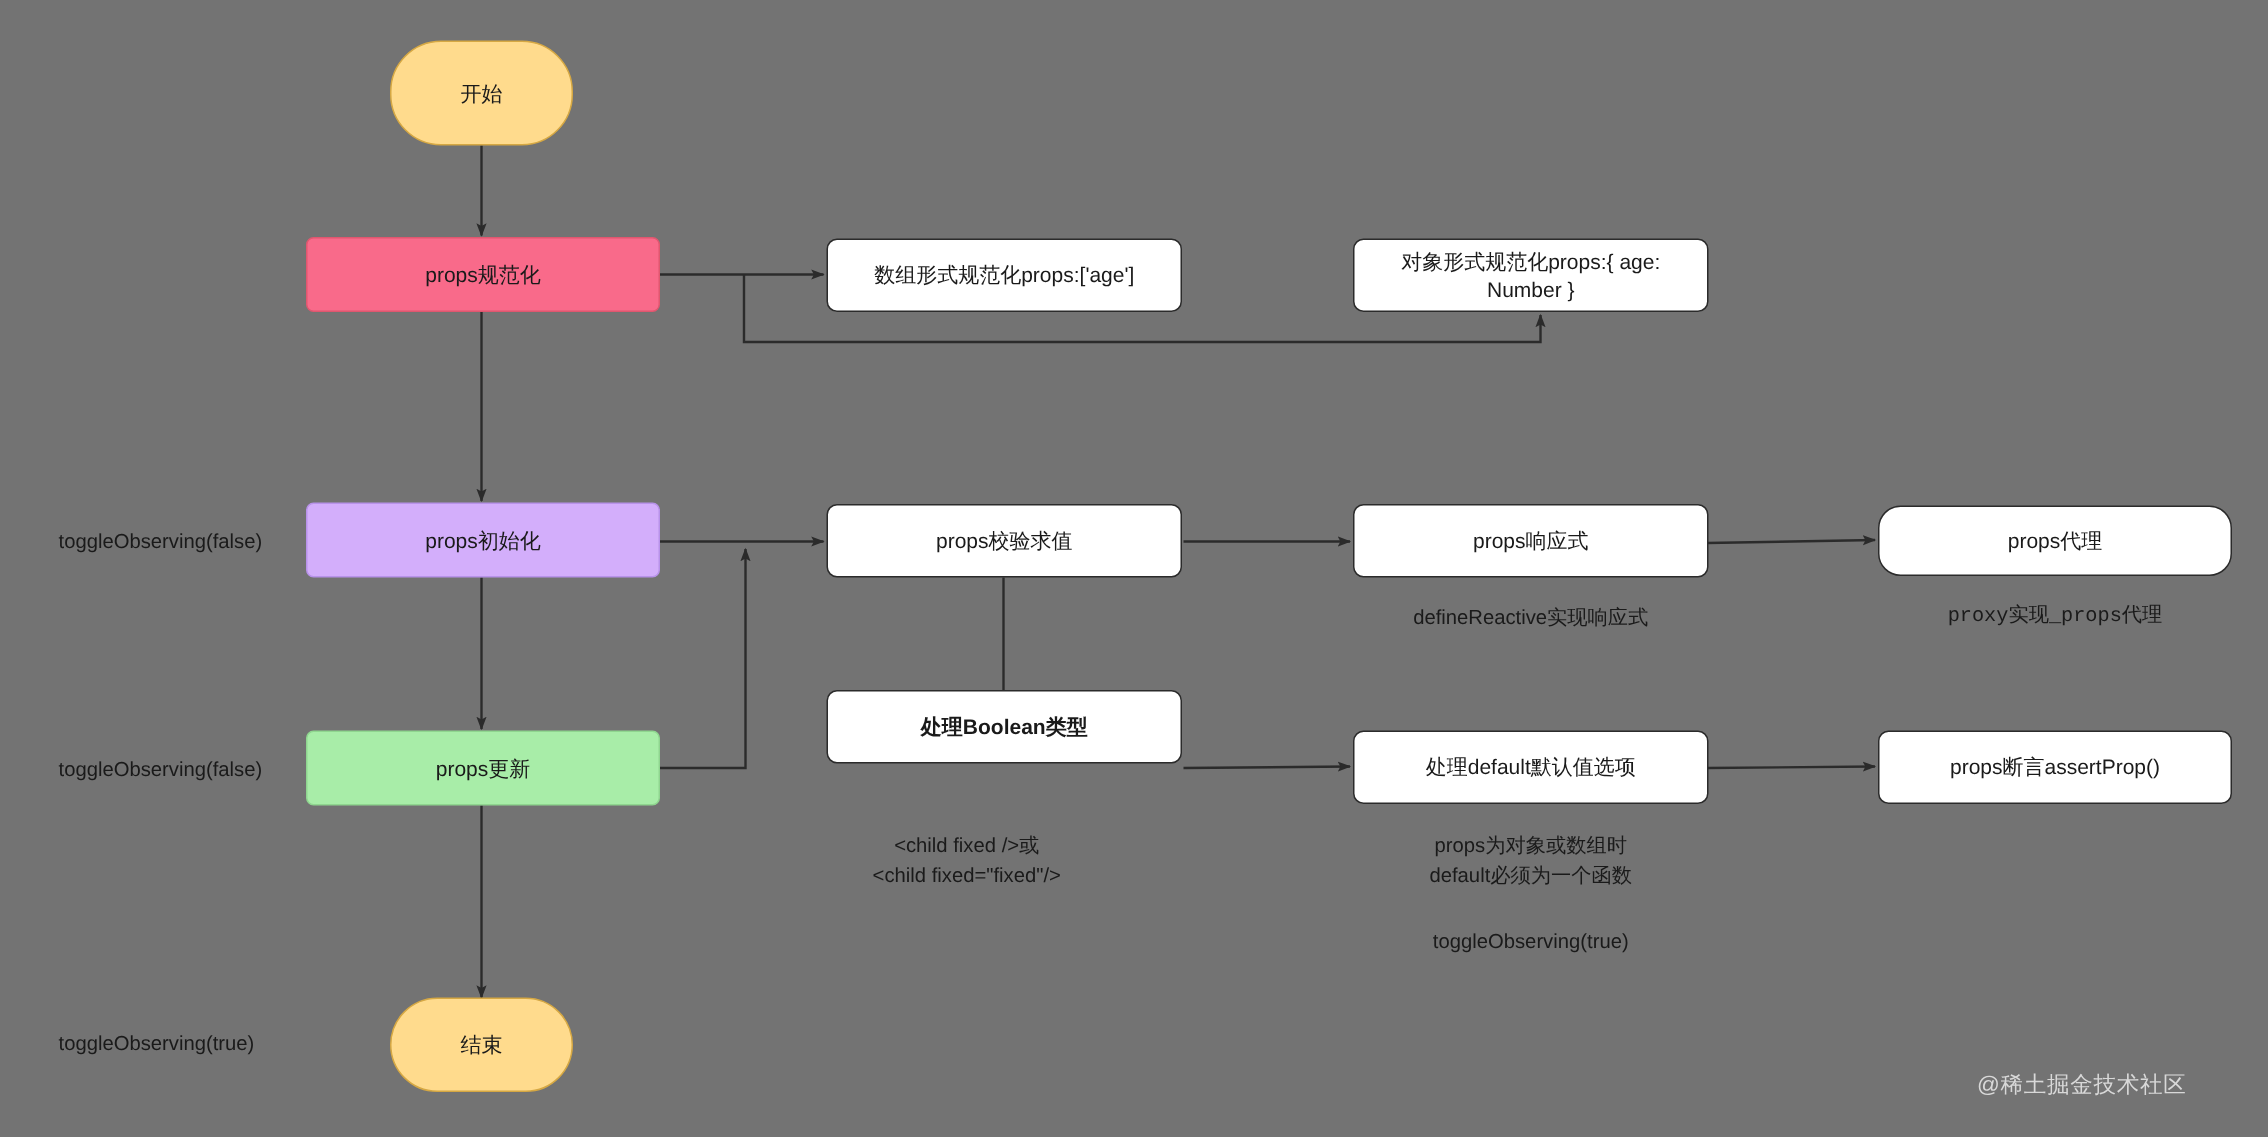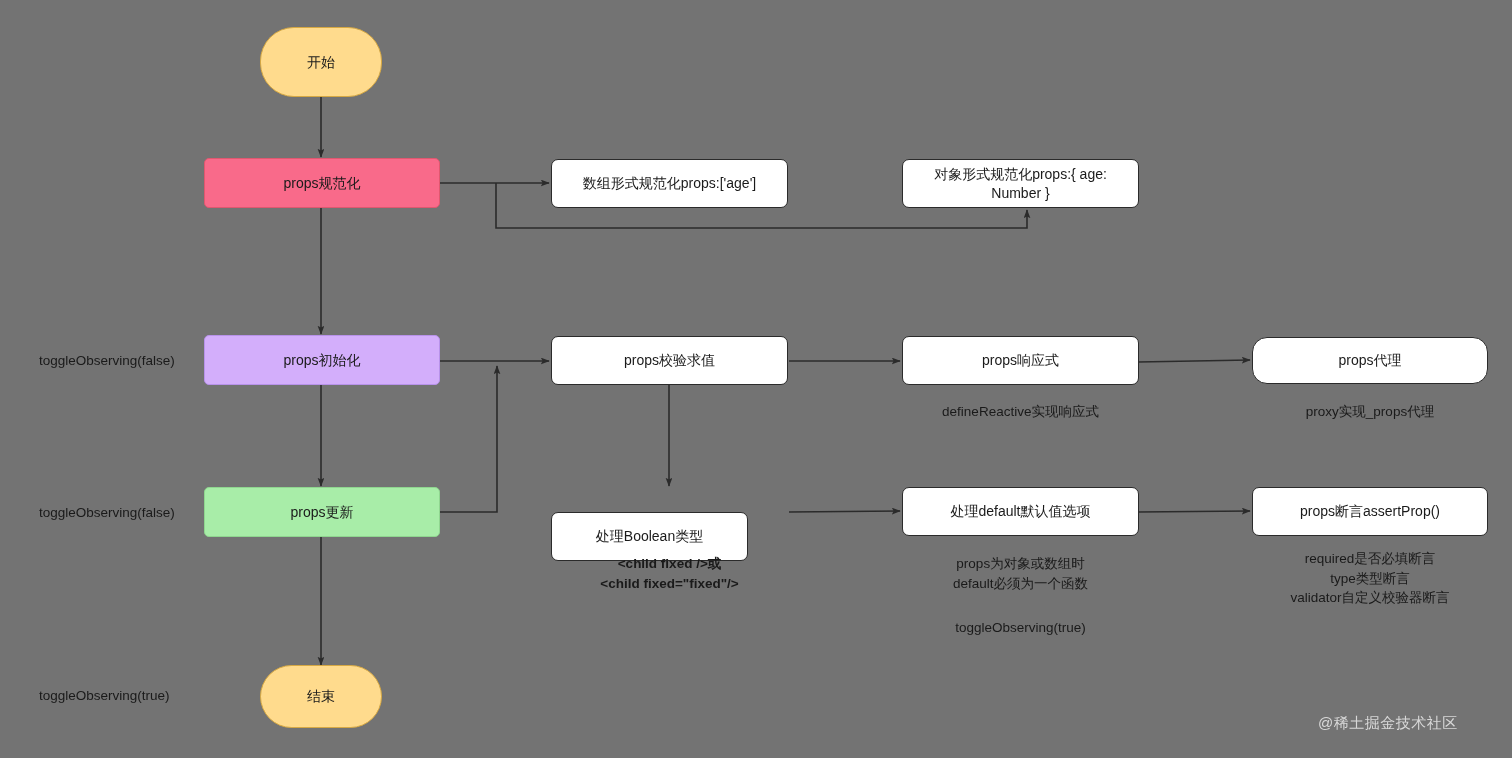--- a/index.html
+++ b/index.html
@@ -149,47 +149,44 @@
   </div>
 
   <div class="node" style="left:902px; top:336px; width:237px; height:49px;">
     <span>props响应式</span>
   </div>
 
   <div class="node" style="left:1252px; top:337px; width:236px; height:47px;border-radius:15px;">
     <span>props代理</span>
   </div>
 
-  <div class="node" style="left:551px; top:512px; width:197px; height:49px;">
+  <div class="node" style="left:551px; top:460px; width:237px; height:49px;font-weight:bold;">
     <span>处理Boolean类型</span>
   </div>
 
   <div class="node" style="left:902px; top:487px; width:237px; height:49px;">
     <span>处理default默认值选项</span>
   </div>
 
   <div class="node" style="left:1252px; top:487px; width:236px; height:49px;text-align:center;">
     <span>props断言assertProp()</span>
   </div>
 
   <div class="caption" style="left:902px; top:402px; width:237px;">defineReactive实现响应式</div>
 
-  <div class="caption" style="left:1252px; top:402px; width:236px;">proxy实现_props代理</div>
+  <div class="caption" style="left:1252px; top:402px; width:236px;font-family:Liberation Mono, monospace;">proxy实现_props代理</div>
 
-  <div class="caption" style="left:551px; top:554px; width:237px;font-weight:bold;">&lt;child fixed /&gt;或
+  <div class="caption" style="left:526px; top:554px; width:237px;">&lt;child fixed /&gt;或
 &lt;child fixed="fixed"/&gt;</div>
 
   <div class="caption" style="left:902px; top:554px; width:237px;">props为对象或数组时
 default必须为一个函数</div>
 
   <div class="caption" style="left:902px; top:618px; width:237px;">toggleObserving(true)</div>
 
-  <div class="caption" style="left:1252px; top:549px; width:236px;">required是否必填断言
-type类型断言
-validator自定义校验器断言</div>
 
   <div class="side-label" style="left:39px; top:353px;">toggleObserving(false)</div>
 
   <div class="side-label" style="left:39px; top:505px;">toggleObserving(false)</div>
 
   <div class="side-label" style="left:39px; top:688px;">toggleObserving(true)</div>
 
   <div class="watermark" style="left:1318px; top:714px;">@稀土掘金技术社区</div>
 
 </div>

